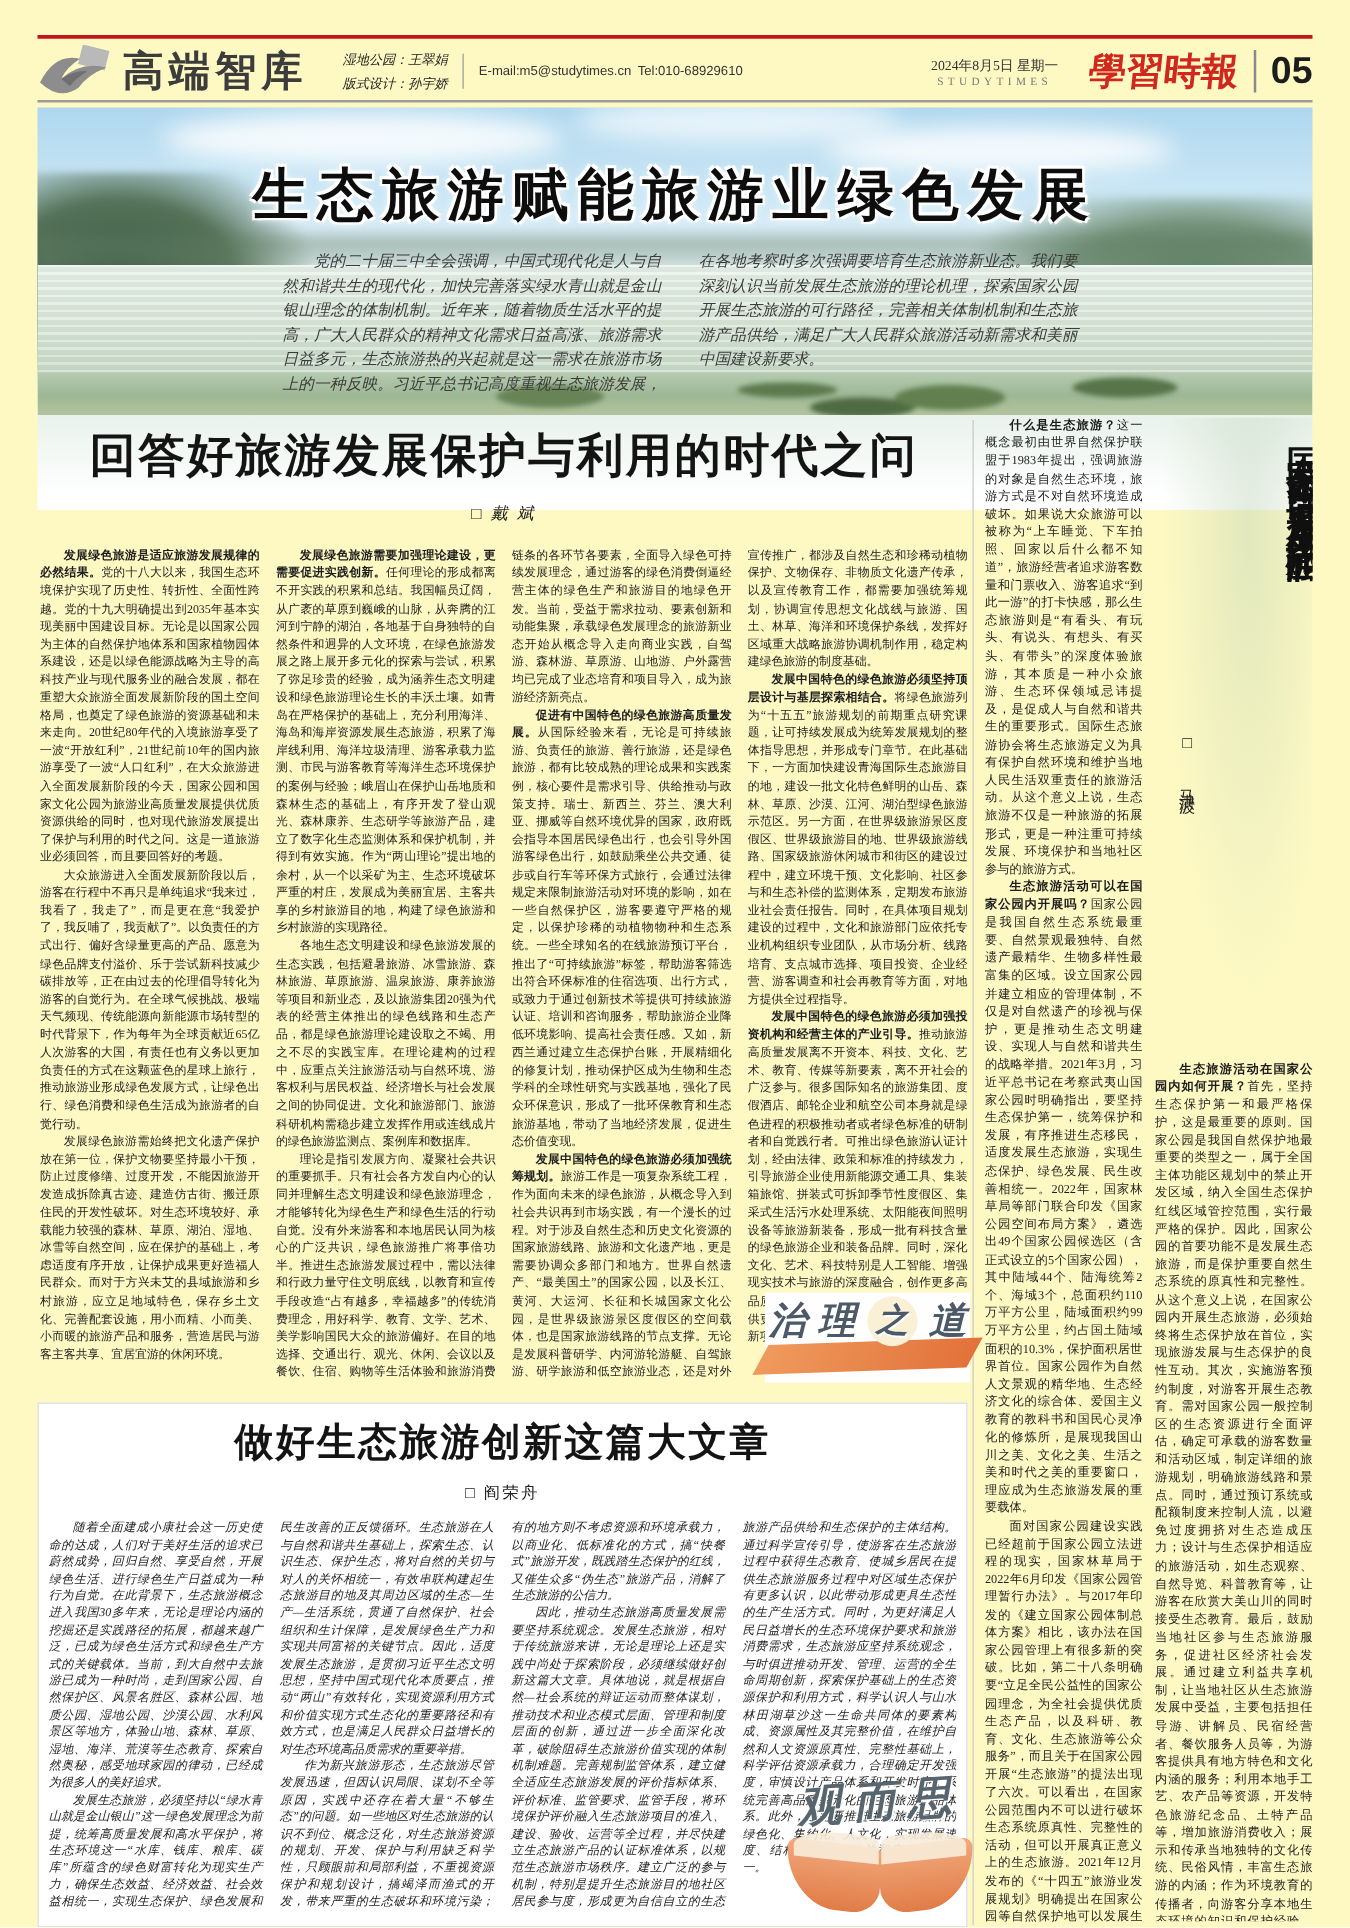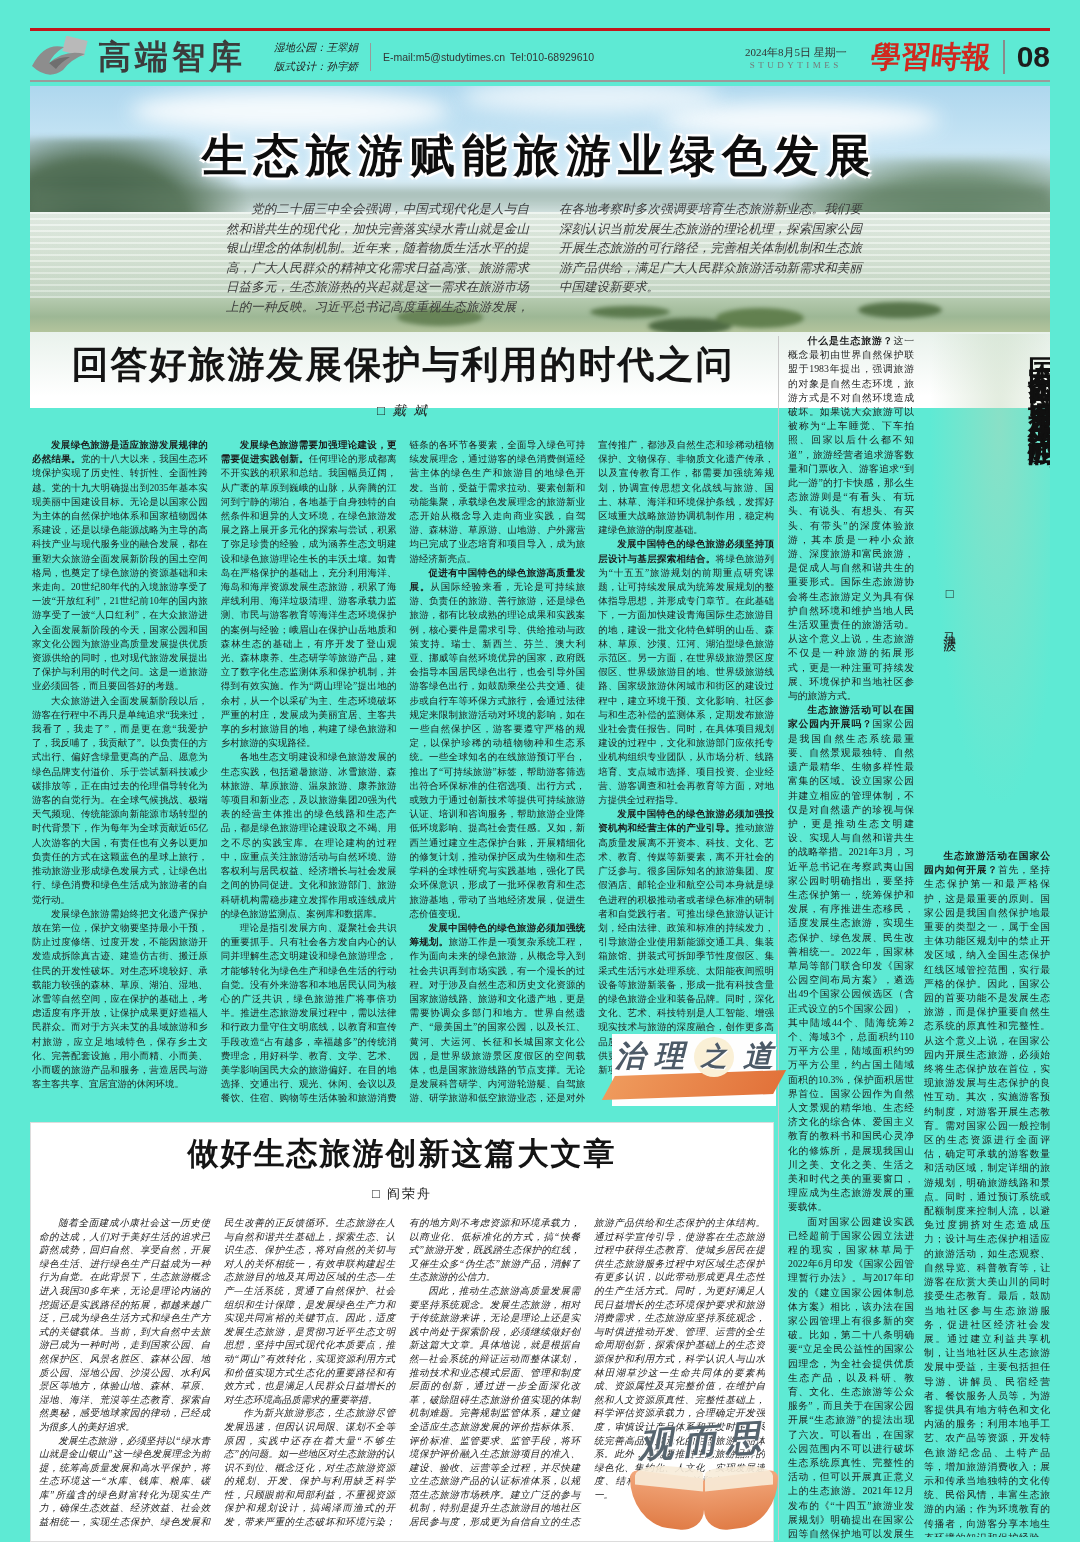--- a/index.html
+++ b/index.html
@@ -1,17 +1,17 @@
 <!DOCTYPE html>
 <html><head>
 <meta charset="utf-8">
 <style>
   * { box-sizing: border-box; margin: 0; padding: 0; }
   html,body { width:1080px; height:1542px; background:#ffffff; font-family:"Liberation Serif", serif; }
-  .page { position:relative; width:1080px; height:1542px; background:#5eead4; overflow:hidden; }
+  .page { position:relative; width:1080px; height:1542px; background:#fef9c3; overflow:hidden; }
 
   
   .topline { position:absolute; left:30px; top:28px; width:1020px; height:3px; background:#c3161c; }
   .masthead { position:absolute; left:30px; top:36px; width:1020px; height:42px; display:flex; align-items:center; }
   .logo-icon { width:60px; height:42px; flex:0 0 auto; }
   .logo-text { font-family:"Liberation Sans", sans-serif; font-size:33px; font-weight:900; color:#3c3c3c; letter-spacing:4px; margin-left:8px; }
   .ed-block { display:flex; align-items:center; margin-left:28px; }
   .ed-col { display:flex; flex-direction:column; gap:5px; font-size:10.5px; color:#222; font-style:italic; }
   .ed-col2 { display:flex; gap:5px; font-size:10.5px; color:#333; font-style:normal; font-family:"Liberation Sans", sans-serif; }
   .ed-div { width:1px; height:28px; background:#999; margin:0 12px; }
@@ -108,21 +108,21 @@
         <span>E-mail:m5@studytimes.cn</span>
         <span>Tel:010-68929610</span>
       </div>
     </div>
     <div class="m-space"></div>
     <div class="date-block">
       <div class="date-cn">2024年8月5日 星期一</div>
       <div class="date-en">STUDYTIMES</div>
     </div>
     <div class="paper-name">學習時報</div>
-    <div class="page-no">08</div>
+    <div class="page-no">05</div>
   </div>
   <div class="mast-rule"></div>
 
   <div class="hero">
     <div class="cloud c1"></div>
     <div class="cloud c2"></div>
     <div class="cloud c3"></div>
     <div class="trees-left"></div>
     <div class="trees-right"></div>
     <div class="treeband"></div>
@@ -160,21 +160,21 @@
       <span>治</span>
       <span>理</span>
       <span class="zh">之</span>
       <span>道</span>
     </div>
   </div>
 
   <div class="v-rule"></div>
   <div class="right-article">
     <div class="r-col r-col1">
-      <p><b>什么是生态旅游？</b><span>这一概念最初由世界自然保护联盟于1983年提出，强调旅游的对象是自然生态环境，旅游方式是不对自然环境造成破坏。如果说大众旅游可以被称为“上车睡觉、下车拍照、回家以后什么都不知道”，旅游经营者追求游客数量和门票收入、游客追求“到此一游”的打卡快感，那么生态旅游则是“有看头、有玩头、有说头、有想头、有买头、有带头”的深度体验旅游，其本质是一种小众旅游、深度旅游和富民旅游，是促成人与自然和谐共生的重要形式。国际生态旅游协会将生态旅游定义为具有保护自然环境和维护当地人民生活双重责任的旅游活动。从这个意义上说，生态旅游不仅是一种旅游的拓展形式，更是一种注重可持续发展、环境保护和当地社区参与的旅游方式。</span></p>
+      <p><b>什么是生态旅游？</b><span>这一概念最初由世界自然保护联盟于1983年提出，强调旅游的对象是自然生态环境，旅游方式是不对自然环境造成破坏。如果说大众旅游可以被称为“上车睡觉、下车拍照、回家以后什么都不知道”，旅游经营者追求游客数量和门票收入、游客追求“到此一游”的打卡快感，那么生态旅游则是“有看头、有玩头、有说头、有想头、有买头、有带头”的深度体验旅游，其本质是一种小众旅游、生态环保领域忌讳提及，是促成人与自然和谐共生的重要形式。国际生态旅游协会将生态旅游定义为具有保护自然环境和维护当地人民生活双重责任的旅游活动。从这个意义上说，生态旅游不仅是一种旅游的拓展形式，更是一种注重可持续发展、环境保护和当地社区参与的旅游方式。</span></p>
       <p><b>生态旅游活动可以在国家公园内开展吗？</b><span>国家公园是我国自然生态系统最重要、自然景观最独特、自然遗产最精华、生物多样性最富集的区域。设立国家公园并建立相应的管理体制，不仅是对自然遗产的珍视与保护，更是推动生态文明建设、实现人与自然和谐共生的战略举措。2021年3月，习近平总书记在考察武夷山国家公园时明确指出，要坚持生态保护第一，统筹保护和发展，有序推进生态移民，适度发展生态旅游，实现生态保护、绿色发展、民生改善相统一。2022年，国家林草局等部门联合印发《国家公园空间布局方案》，遴选出49个国家公园候选区（含正式设立的5个国家公园），其中陆域44个、陆海统筹2个、海域3个，总面积约110万平方公里，陆域面积约99万平方公里，约占国土陆域面积的10.3%，保护面积居世界首位。国家公园作为自然人文景观的精华地、生态经济文化的综合体、爱国主义教育的教科书和国民心灵净化的修炼所，是展现我国山川之美、文化之美、生活之美和时代之美的重要窗口，理应成为生态旅游发展的重要载体。</span></p>
       <p><b></b><span>面对国家公园建设实践已经超前于国家公园立法进程的现实，国家林草局于2022年6月印发《国家公园管理暂行办法》。与2017年印发的《建立国家公园体制总体方案》相比，该办法在国家公园管理上有很多新的突破。比如，第二十八条明确要“立足全民公益性的国家公园理念，为全社会提供优质生态产品，以及科研、教育、文化、生态旅游等公众服务”，而且关于在国家公园开展“生态旅游”的提法出现了六次。可以看出，在国家公园范围内不可以进行破坏生态系统原真性、完整性的活动，但可以开展真正意义上的生态旅游。2021年12月发布的《“十四五”旅游业发展规划》明确提出在国家公园等自然保护地可以发展生态旅游。这对长期以来自然保护界、生态环保领域忌讳提及“旅游”二字或用“游憩”代替“旅游”概念的做法，无疑是一次纠偏和思想大解放。</span></p>
     </div>
     <div class="r-col">
       <div class="v-head">
         <div class="v-title">国家公园可以适度开展生态旅游吗</div>
         <div class="v-byline">□ 马洪波</div>
       </div>
       <div class="r-col2-text">
         <p><b>生态旅游活动在国家公园内如何开展？</b><span>首先，坚持生态保护第一和最严格保护，这是最重要的原则。国家公园是我国自然保护地最重要的类型之一，属于全国主体功能区规划中的禁止开发区域，纳入全国生态保护红线区域管控范围，实行最严格的保护。因此，国家公园的首要功能不是发展生态旅游，而是保护重要自然生态系统的原真性和完整性。从这个意义上说，在国家公园内开展生态旅游，必须始终将生态保护放在首位，实现旅游发展与生态保护的良性互动。其次，实施游客预约制度，对游客开展生态教育。需对国家公园一般控制区的生态资源进行全面评估，确定可承载的游客数量和活动区域，制定详细的旅游规划，明确旅游线路和景点。同时，通过预订系统或配额制度来控制人流，以避免过度拥挤对生态造成压力；设计与生态保护相适应的旅游活动，如生态观察、自然导览、科普教育等，让游客在欣赏大美山川的同时接受生态教育。最后，鼓励当地社区参与生态旅游服务，促进社区经济社会发展。通过建立利益共享机制，让当地社区从生态旅游发展中受益，主要包括担任导游、讲解员、民宿经营者、餐饮服务人员等，为游客提供具有地方特色和文化内涵的服务；利用本地手工艺、农产品等资源，开发特色旅游纪念品、土特产品等，增加旅游消费收入；展示和传承当地独特的文化传统、民俗风情，丰富生态旅游的内涵；作为环境教育的传播者，向游客分享本地生态环境的知识和保护经验，提高游客的环保意识等。</span></p>

